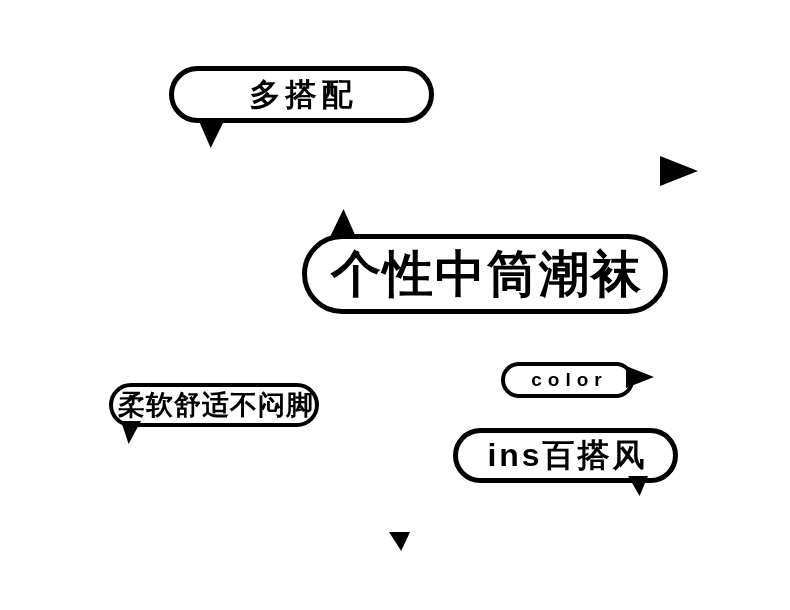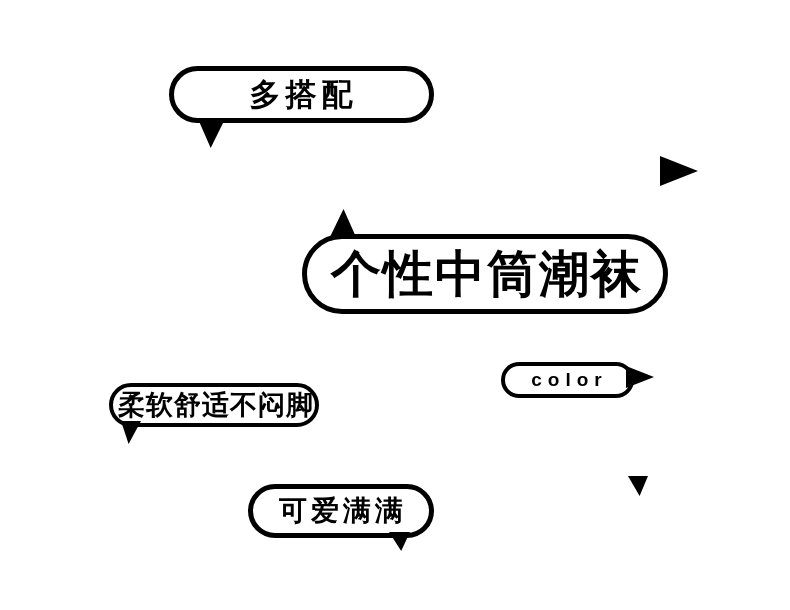--- a/index.html
+++ b/index.html
@@ -85,20 +85,20 @@
   <div class="bubble b4">
     <span class="bubble-label">color</span>
   </div>
   <div class="tail tail-right t4"></div>
 
   <div class="bubble b5">
     <span class="bubble-label">柔软舒适不闷脚</span>
   </div>
   <div class="tail tail-down-l t5"></div>
 
+  <div class="bubble b6">
+    <span class="bubble-label">ins百搭风</span>
+  </div>
   <div class="tail tail-down-r t6"></div>
 
-  <div class="bubble b7">
-    <span class="bubble-label">可爱满满</span>
-  </div>
   <div class="tail tail-down-r t7"></div>
 
 </div>
 
 </body></html>

